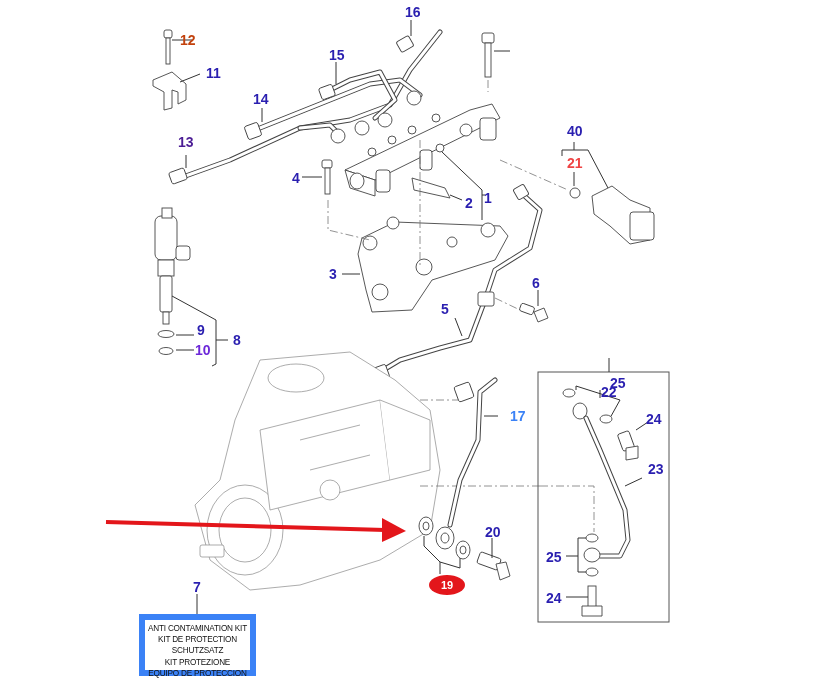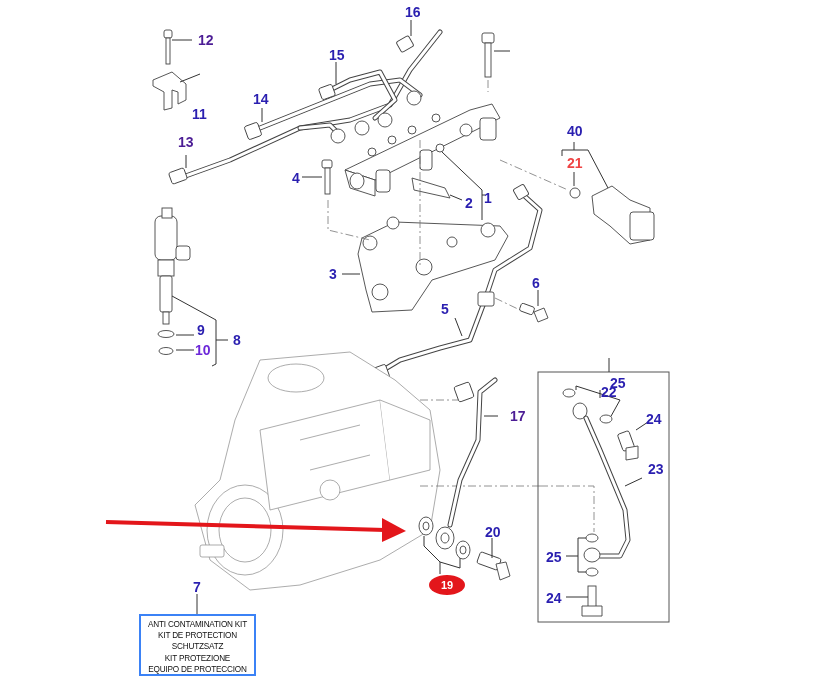--- a/index.html
+++ b/index.html
@@ -5,21 +5,21 @@
   html, body { margin: 0; padding: 0; background: #ffffff; }
   body { width: 823px; height: 678px; position: relative; overflow: hidden;
          font-family: "Liberation Sans", sans-serif; }
   #diagram { position: absolute; left: 0; top: 0; width: 823px; height: 678px; }
   .lbl { position: absolute; font-family: "Liberation Sans", sans-serif; font-weight: bold;
          font-size: 14px; color: #2a1fb0; line-height: 14px; white-space: nowrap; cursor: pointer; }
   .badge { position: absolute; width: 36px; height: 20px; border-radius: 50%; background: #e3161b;
            color: #ffffff; font-weight: bold; font-size: 11px; line-height: 20px; text-align: center;
            font-family: "Liberation Sans", sans-serif; cursor: pointer; }
   .kitbox { position: absolute; left: 139px; top: 614px; width: 117px; height: 62px;
-            border: 2px solid #3b82f6; background: #fff; box-sizing: border-box; padding-top: 3px; }
+            border: 6px solid #3b82f6; background: #fff; box-sizing: border-box; padding-top: 3px; }
   .kitline { font-family: "Liberation Sans", sans-serif; font-size: 8.2px; color: #111; text-align: center;
              line-height: 11.2px; letter-spacing: -0.2px; }
 </style>
 </head>
 <body>
 
 <svg id="diagram" viewBox="0 0 823 678" xmlns="http://www.w3.org/2000/svg">
   <defs>
     <style>
       .ln { fill: none; stroke: #333; stroke-width: 1; }
@@ -221,27 +221,27 @@
 <span class="lbl" style="left: 484px; top: 191px; color: rgb(42, 31, 176);">1</span>
 <span class="lbl" style="left: 465px; top: 196px; color: rgb(42, 31, 176);">2</span>
 <span class="lbl" style="left: 329px; top: 267px; color: rgb(42, 31, 176);">3</span>
 <span class="lbl" style="left: 292px; top: 171px; color: rgb(42, 31, 176);">4</span>
 <span class="lbl" style="left: 441px; top: 302px; color: rgb(42, 31, 176);">5</span>
 <span class="lbl" style="left: 532px; top: 276px; color: rgb(42, 31, 176);">6</span>
 <span class="lbl" style="left: 193px; top: 580px; color: rgb(42, 31, 176);">7</span>
 <span class="lbl" style="left: 233px; top: 333px; color: rgb(42, 31, 176);">8</span>
 <span class="lbl" style="left: 197px; top: 323px; color: rgb(42, 31, 176);">9</span>
 <span class="lbl" style="left: 195px; top: 343px; color: #6d28d9;">10</span>
-<span class="lbl" style="left: 192px; top: 66px; color: rgb(42, 31, 176); margin-top: 41px;">11</span>
-<span class="lbl" style="left: 198px; top: 33px; color: #4c1d95;">12</span>
+<span class="lbl" style="left: 206px; top: 66px; color: rgb(42, 31, 176);">11</span>
+<span class="lbl" style="left: 180px; top: 33px; color: #c2410c;">12</span>
 <span class="lbl" style="left: 178px; top: 135px; color: #4c1d95;">13</span>
 <span class="lbl" style="left: 253px; top: 92px; color: rgb(42, 31, 176);">14</span>
 <span class="lbl" style="left: 329px; top: 48px; color: rgb(42, 31, 176);">15</span>
 <span class="lbl" style="left: 405px; top: 5px; color: rgb(42, 31, 176);">16</span>
-<span class="lbl" style="left: 510px; top: 409px; color: #4c1d95;">17</span>
+<span class="lbl" style="left: 510px; top: 409px; color: #3b82f6;">17</span>
 <span class="lbl" style="left: 485px; top: 525px; color: rgb(42, 31, 176);">20</span>
 <span class="badge" style="left: 429px; top: 575px; background: rgb(227, 22, 27);">19</span>
 <span class="lbl" style="left: 567px; top: 124px; color: rgb(42, 31, 176);">40</span>
 <span class="lbl" style="left: 567px; top: 156px; color: #ef4444;">21</span>
 <span class="lbl" style="left: 601px; top: 342px; color: rgb(42, 31, 176); margin-top: 43px;">22</span>
 <span class="lbl" style="left: 648px; top: 462px; color: rgb(42, 31, 176);">23</span>
 <span class="lbl" style="left: 646px; top: 412px; color: rgb(42, 31, 176);">24</span>
 <span class="lbl" style="left: 546px; top: 591px; color: rgb(42, 31, 176);">24</span>
 <span class="lbl" style="left: 610px; top: 376px; color: rgb(42, 31, 176);">25</span>
 <span class="lbl" style="left: 546px; top: 550px; color: rgb(42, 31, 176);">25</span>

